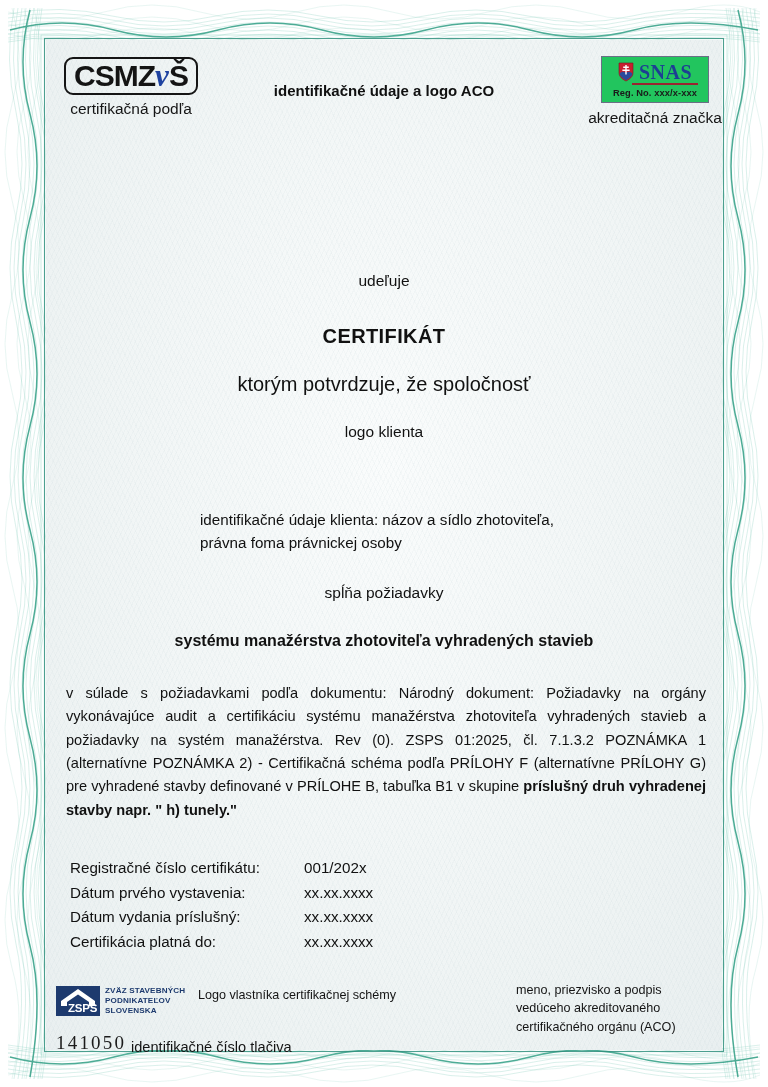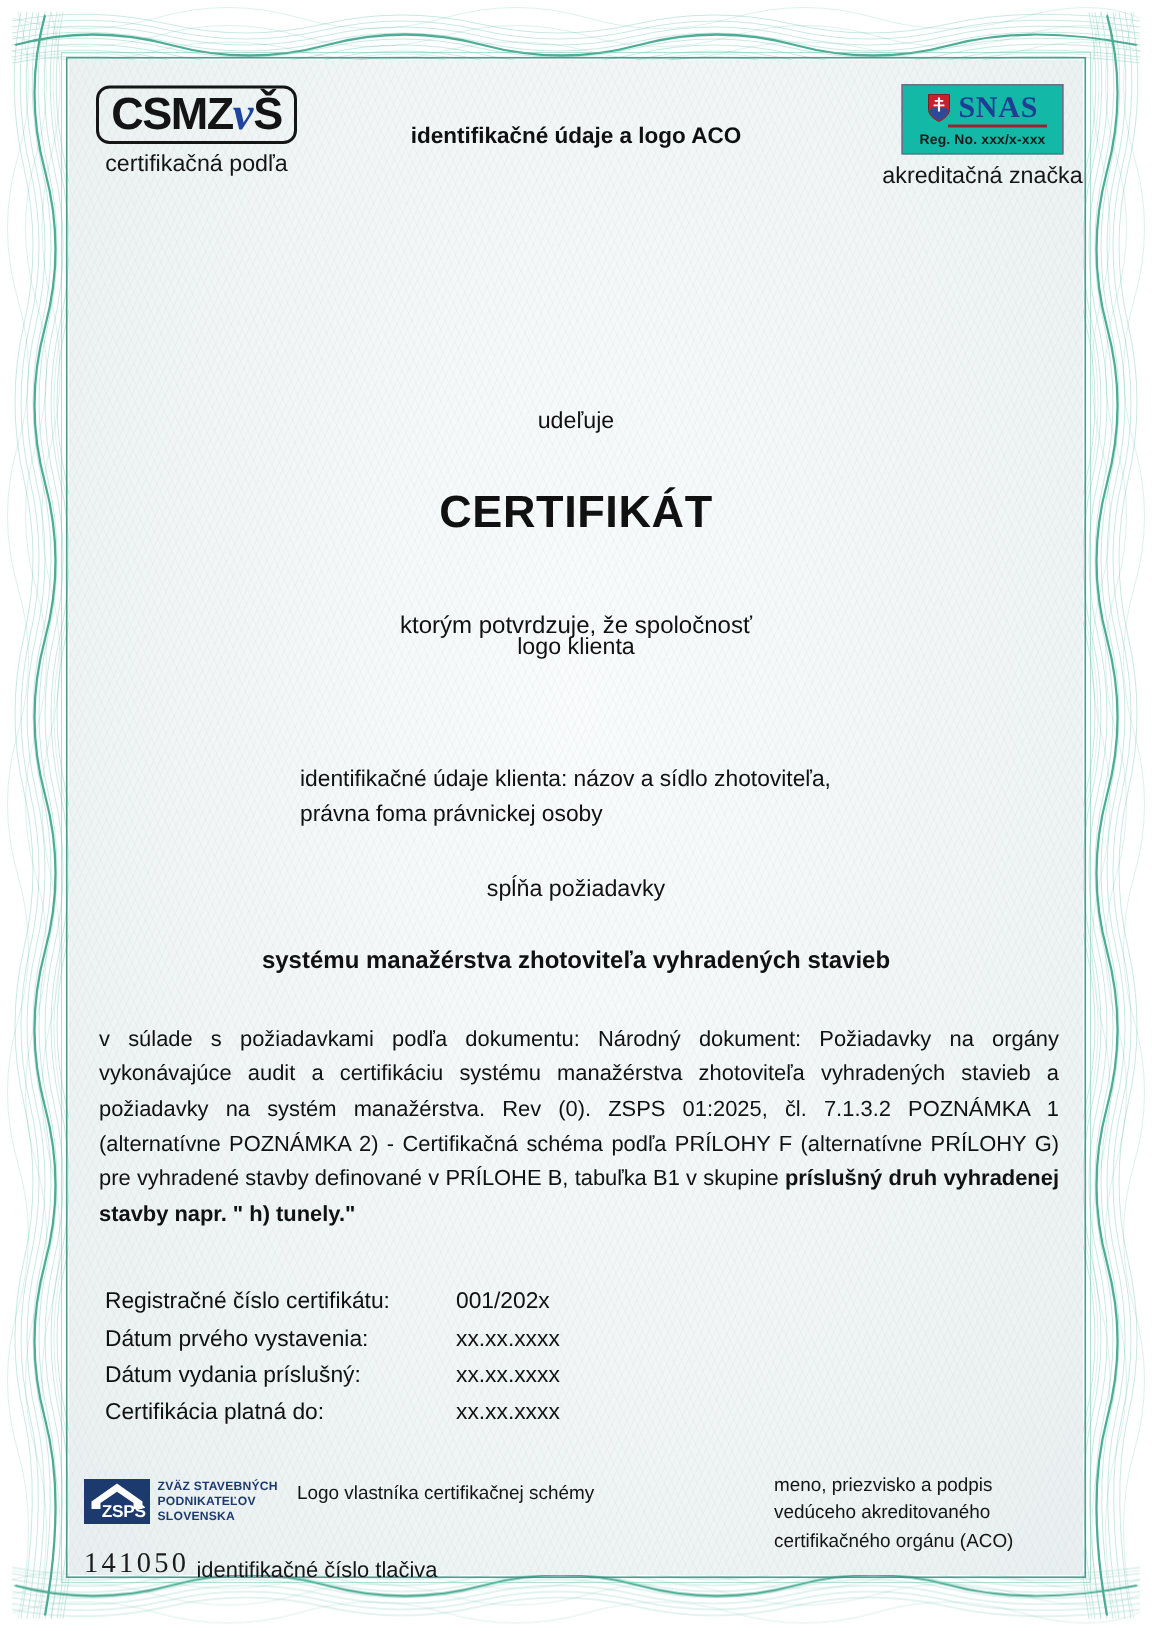--- a/index.html
+++ b/index.html
@@ -33,35 +33,35 @@
   .csmz-txt{font-size:30px;font-weight:700;letter-spacing:-1px;
             font-family:"Liberation Sans", sans-serif;color:#141414;}
   .csmz-v{color:#1f43a0;font-weight:700;font-style:italic;
           font-family:"Liberation Serif", serif;font-size:31px;}
   .hdr-left-cap{margin-top:5px;font-size:15.5px;color:#151515;}
 
   .hdr-mid{position:absolute;left:234px;top:82px;width:300px;text-align:center;
            font-size:15px;font-weight:700;color:#101010;}
 
   .hdr-right{position:absolute;left:560px;top:56px;width:190px;text-align:center;}
-  .snas-box{display:inline-block;border:1.1px solid #6b6f86;background:#14b8a6;
+  .snas-box{display:inline-block;border:1.1px solid #6b6f86;background:#22c55e;
             padding:5px 10px 4px 10px;}
   .snas-row{display:flex;align-items:center;justify-content:center;gap:5px;}
   .snas-emblem{width:16px;height:20px;display:block;}
   .snas-word{font-family:"Liberation Serif", serif;font-size:20px;font-weight:700;
              color:#1d3f93;letter-spacing:.5px;line-height:1;}
   .snas-rule{height:2px;background:#9b2430;margin:1px 0 3px 20px;width:66px;}
   .snas-reg{font-size:9.3px;font-weight:700;color:#1a1a1a;white-space:nowrap;letter-spacing:.1px;}
   .hdr-right-cap{margin-top:6px;font-size:15.5px;color:#151515;}
 
   
   .c{position:absolute;left:46px;width:676px;text-align:center;}
   .l-udeluje{top:272px;font-size:15.5px;}
-  .l-title{top:325px;font-size:30px;font-weight:700;letter-spacing:.4px;}
-  .l-ktorym{top:373px;font-size:16px;margin-top:36px;}
+  .l-title{top:325px;font-size:20px;font-weight:700;letter-spacing:.4px;}
+  .l-ktorym{top:373px;font-size:20px;}
   .l-logo{top:423px;font-size:15.5px;}
 
   .ident{position:absolute;left:200px;top:508px;width:420px;text-align:left;
          font-size:15.2px;line-height:1.52;}
   .l-splna{top:584px;font-size:15.5px;}
   .l-system{top:632px;font-size:16px;font-weight:700;}
 
   .para{position:absolute;left:66px;top:682px;width:640px;
         font-size:14.6px;line-height:1.60;text-align:justify;color:#111;}
   .para .b{font-weight:700;}

